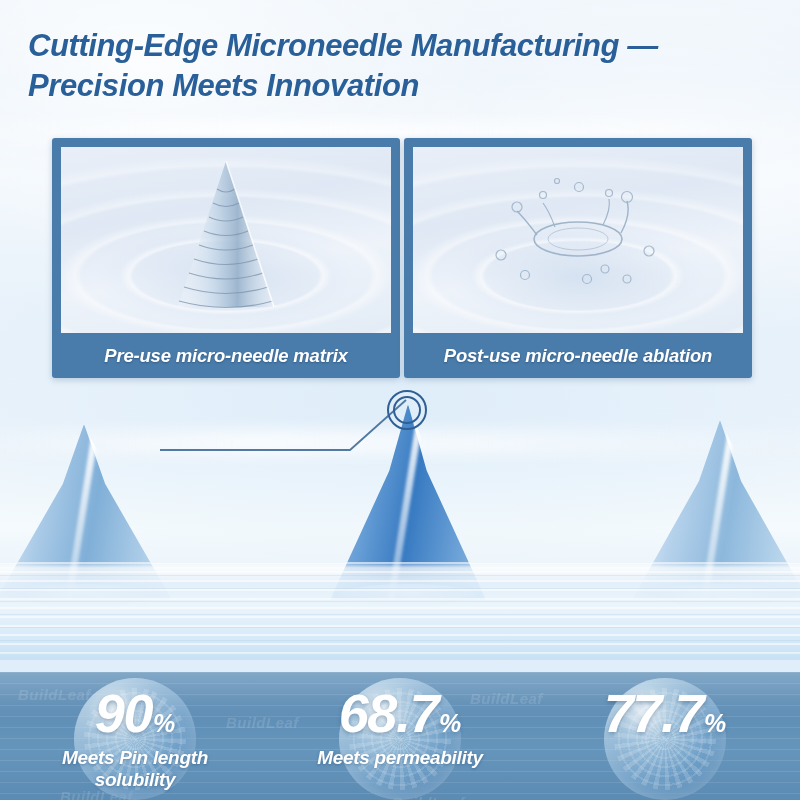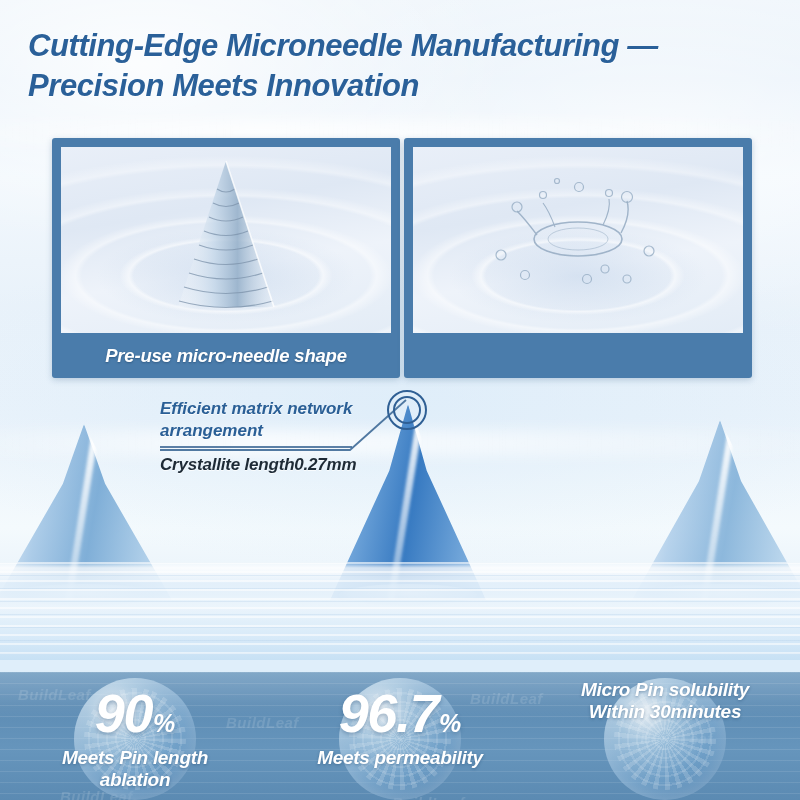--- a/index.html
+++ b/index.html
@@ -347,21 +347,21 @@
             <path d="M143,84 Q165,93 187,84"></path>
           <path d="M138,98 Q165,108 192,98"></path>
             <path d="M133,112 Q165,123 197,112"></path>
           <path d="M128,126 Q165,138 202,126"></path>
             <path d="M123,140 Q165,153 207,140"></path>
           <path d="M118,154 Q165,167 212,154"></path>
         </g>
         <path d="M165,14 L213,160" stroke="#ffffff" stroke-width="1.6" opacity="0.8" fill="none"></path>
       </svg>
     </div>
-    <div class="panel-caption">Pre-use micro-needle shape</div>
+    <div class="panel-caption">Pre-use micro-needle matrix</div>
   </div>
 
   <div class="panel panel-right">
     <div class="panel-photo">
       <div class="ripples"></div>
       <svg width="330" height="186" viewBox="0 0 330 186" style="position:absolute;inset:0">
         <g stroke="#8fa6be" fill="none" opacity="0.8">
           <ellipse cx="165" cy="92" rx="44" ry="17" stroke-width="1.6"></ellipse>
           <ellipse cx="165" cy="92" rx="30" ry="11" stroke-width="1" opacity="0.6"></ellipse>
           <path d="M124,88 Q112,72 104,64" stroke-width="1.4"></path>
@@ -378,20 +378,21 @@
             <circle cx="88" cy="108" r="5"></circle>
           <circle cx="236" cy="104" r="5"></circle>
             <circle cx="112" cy="128" r="4.5"></circle>
           <circle cx="192" cy="122" r="4"></circle>
             <circle cx="174" cy="132" r="4.5"></circle>
           <circle cx="214" cy="132" r="4"></circle>
             <circle cx="144" cy="34" r="2.5"></circle>
         </g>
       </svg>
     </div>
+    <div class="panel-caption">Post-use micro-needle ablation</div>
   </div>
 
   <div class="scene">
 
     <div class="needle" style="left:-4px; width:176px; height:176px;">
       <div class="cone">
         <div class="cone-fill" style="background:linear-gradient(100deg, rgba(255,255,255,0.6) 0%, rgba(150,190,226,0.75) 28%, rgba(108,162,209,0.85) 55%, rgba(178,211,238,0.6) 100%);"></div>
         <div class="glint"></div>
       </div>
       <div class="base"></div>
@@ -413,28 +414,20 @@
       <div class="base"></div>
     </div>
 
     <div class="waterline"></div>
   </div>
 
   <svg class="leader" viewBox="0 0 270 72">
     <path d="M10,62 L200,62 L256,12" stroke="#3f6a97" stroke-width="1.8" fill="none" opacity="0.9"></path>
   </svg>
 
-  <div class="callout">
-    <div class="callout-blue">
-      <span>Efficient matrix network</span><br>
-      <span>arrangement</span>
-    </div>
-    <div class="callout-rule"></div>
-    <div class="callout-dark">Crystallite length0.27mm</div>
-  </div>
 
   <div class="magnifier">
     <div class="ring-outer"></div>
     <div class="ring-inner"></div>
   </div>
 
   <div class="stats">
 
     <span class="watermark" style="left:18px;  top:14px;">BuildLeaf</span>
     <span class="watermark" style="left:226px; top:42px;">BuildLeaf</span>
@@ -443,37 +436,36 @@
     <span class="watermark" style="left:60px;  top:116px;">BuildLeaf</span>
     <span class="watermark" style="left:392px; top:122px;">BuildLeaf</span>
 
     <div class="stat stat-1">
       <div class="orb"></div>
       <div class="stat-value">
         <span>90</span><span class="pct">%</span>
       </div>
       <div class="stat-label">
         <span>Meets Pin length</span><br>
-        <span>ablation</span>
+        <span>solubility</span>
       </div>
     </div>
 
     <div class="stat stat-2">
       <div class="orb"></div>
       <div class="stat-value">
-        <span>96.7</span><span class="pct">%</span>
+        <span>68.7</span><span class="pct">%</span>
       </div>
       <div class="stat-label">
         <span>Meets permeability</span>
       </div>
     </div>
 
     <div class="stat stat-3">
       <div class="orb"></div>
-      <div class="stat-label">
-        <span>Micro Pin solubility</span><br>
-        <span>Within 30minutes</span>
+      <div class="stat-value">
+        <span>77.7</span><span class="pct">%</span>
       </div>
     </div>
 
   </div>
 
 </div>
 
 </body></html>

